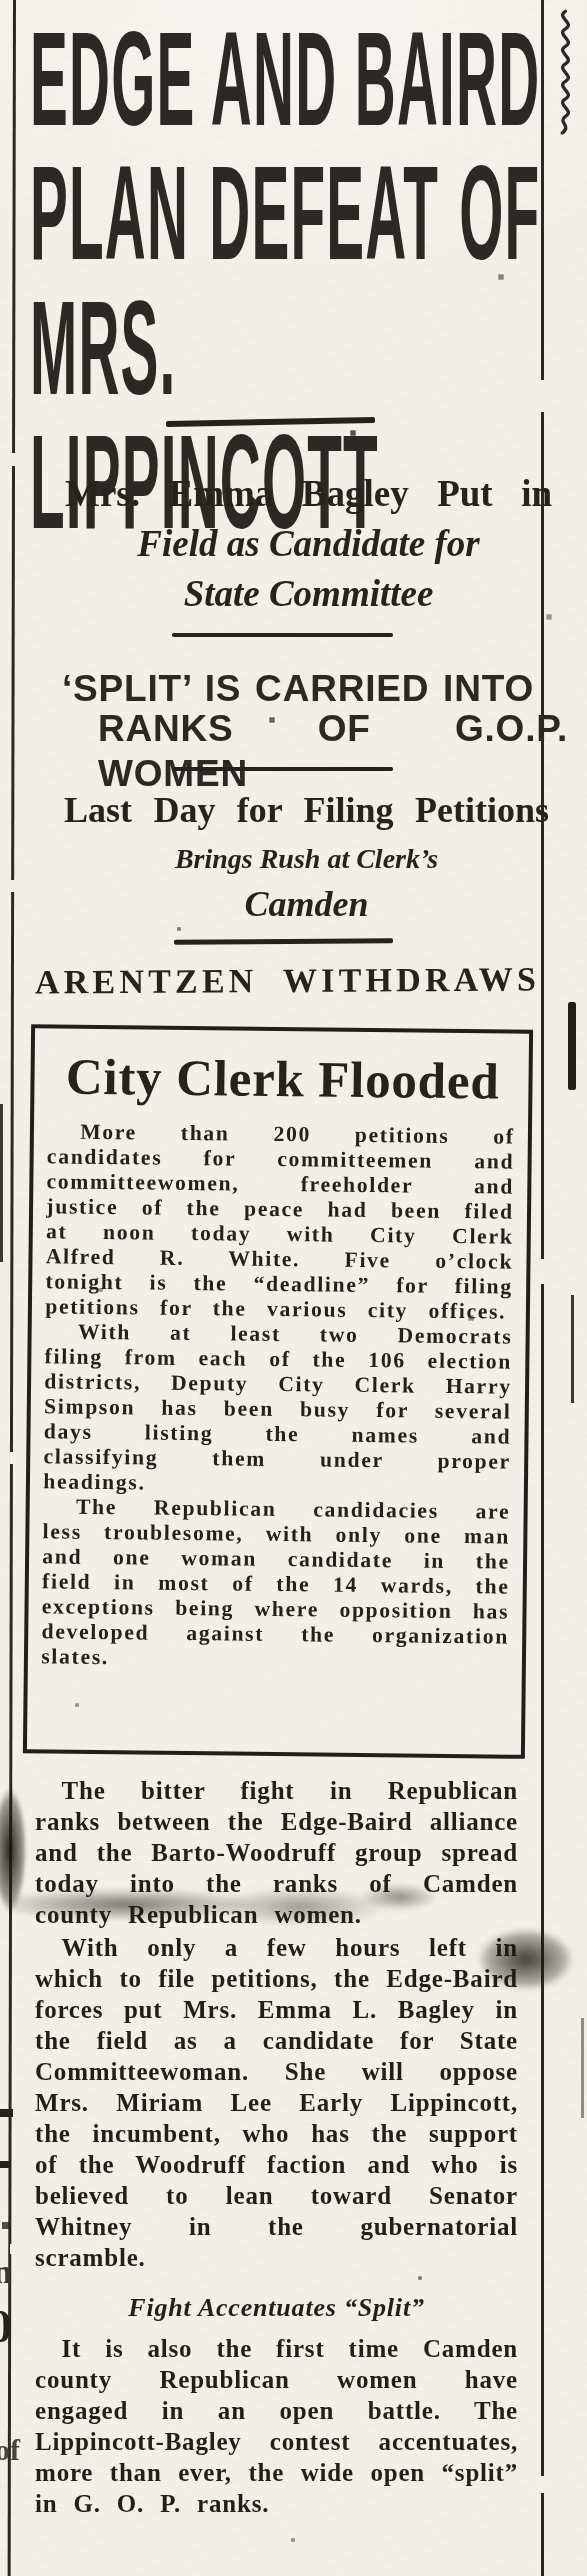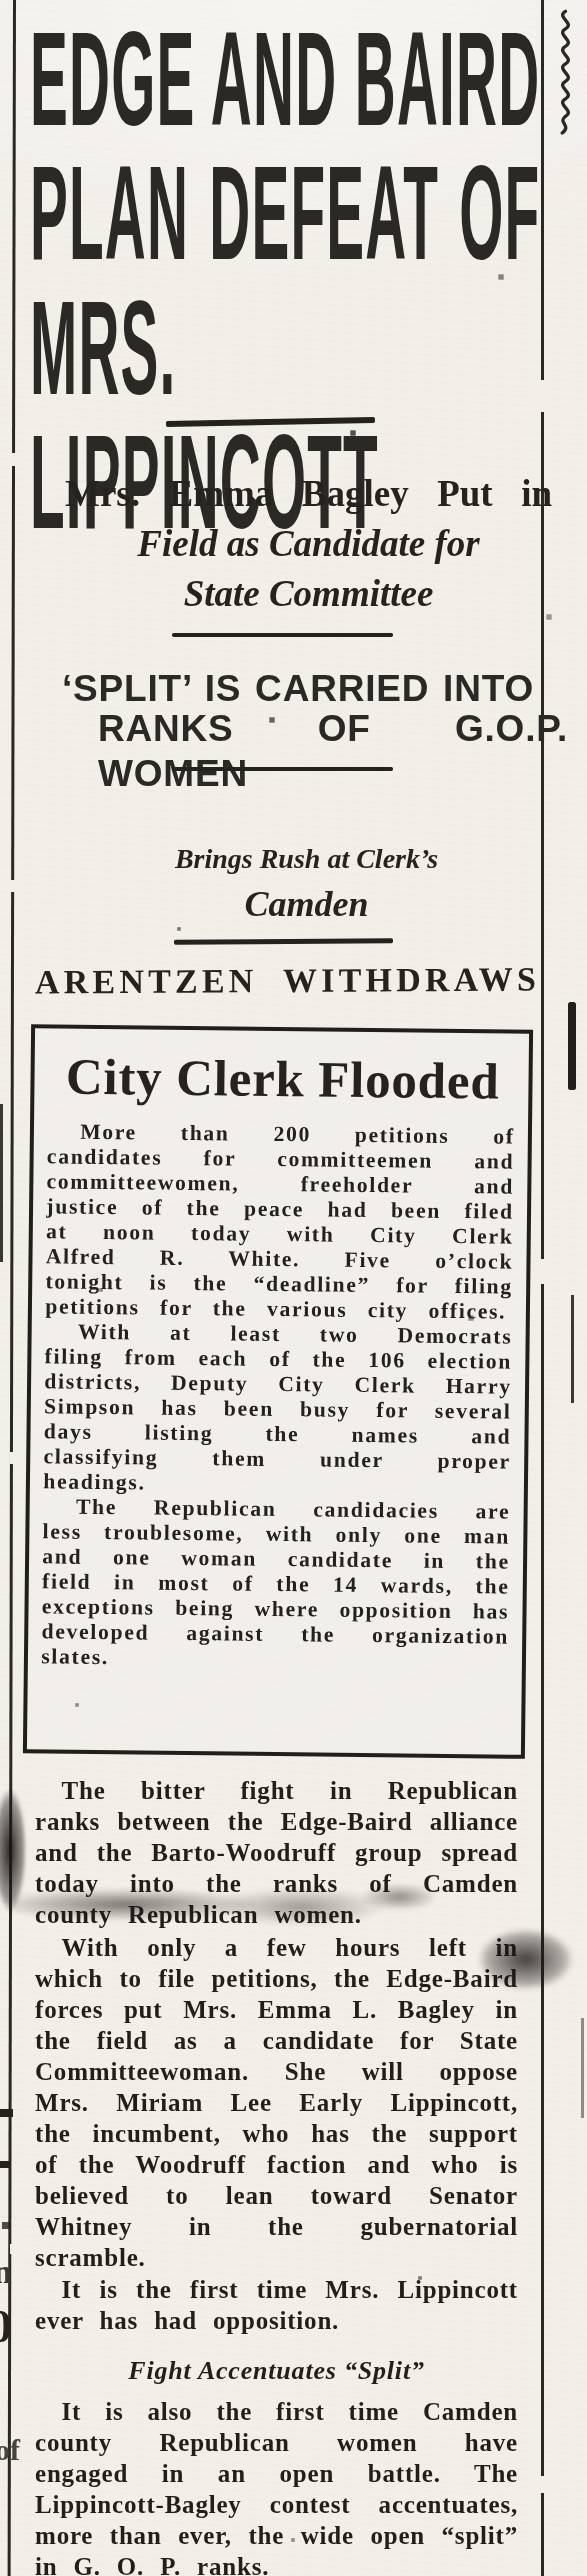--- a/index.html
+++ b/index.html
@@ -130,40 +130,40 @@
   <div class="deck-line serif-deck center" style="left:33px;top:520px;width:487px;">Field as Candidate for</div>
   <div class="deck-line serif-deck center" style="left:33px;top:570px;width:487px;">State Committee</div>
 
   <div class="hrule" style="left:172px;top:633px;width:221px;height:4.2px;"></div>
 
   <div class="deck-line sans-caps spread" style="left:30px;top:666px;width:472px;">‘SPLIT’ IS CARRIED INTO</div>
   <div class="deck-line sans-caps spread" style="left:66px;top:706px;width:470px;">RANKS OF G.O.P. WOMEN</div>
 
   <div class="hrule" style="left:172px;top:767px;width:221px;height:4.2px;"></div>
 
+  <div class="deck-line serif-deck spread" style="left:32px;top:786px;width:485px;font-size:36px;">Last Day for Filing Petitions</div>
   <div class="deck-line serif-deck center" style="left:32px;top:835px;width:485px;font-size:28px;">Brings Rush at Clerk’s</div>
   <div class="deck-line serif-deck center" style="left:32px;top:880px;width:485px;font-size:36px;">Camden</div>
 
   <div class="hrule" style="left:174px;top:939px;width:219px;height:5px;transform:rotate(-0.4deg);"></div>
 
   <div class="standalone">ARENTZEN WITHDRAWS</div>
 
   <div class="storybox">
     <div class="box-headline">City Clerk Flooded</div>
     <div class="box-body">
       <p>More than 200 petitions of candidates for committeemen and committeewomen, freeholder and justice of the peace had been filed at noon today with City Clerk Alfred R. White. Five o’clock tonight is the “deadline” for filing petitions for the various city offices.</p>
       <p>With at least two Democrats filing from each of the 106 election districts, Deputy City Clerk Harry Simpson has been busy for several days listing the names and classifying them under proper headings.</p>
       <p>The Republican candidacies are less troublesome, with only one man and one woman candidate in the field in most of the 14 wards, the exceptions being where opposition has developed against the organization slates.</p>
     </div>
   </div>
 
   <div class="story">
     <p>The bitter fight in Republican ranks between the Edge-Baird alliance and the Barto-Woodruff group spread today into the ranks of Camden county Republican women.</p>
     <p>With only a few hours left in which to file petitions, the Edge-Baird forces put Mrs. Emma L. Bagley in the field as a candidate for State Committeewoman. She will oppose Mrs. Miriam Lee Early Lippincott, the incumbent, who has the support of the Woodruff faction and who is believed to lean toward Senator Whitney in the gubernatorial scramble.</p>
-    <p>It is the first time Mrs. Lippincott ever has had opposition.</p>
     <div class="crosshead">Fight Accentuates “Split”</div>
     <p>It is also the first time Camden county Republican women have engaged in an open battle. The Lippincott-Bagley contest accentuates, more than ever, the wide open “split” in G. O. P. ranks.</p>
 
   </div>
 
   <div class="smudge" style="left:-5px;top:1767px;width:37px;height:166px;background:radial-gradient(ellipse 60% 50% at 40% 50%, rgba(25,22,18,.92), rgba(25,22,18,.4) 60%, transparent 75%);filter:blur(1.7px);"></div>
   <div class="smudge" style="left:8.3px;top:1883px;width:390px;height:43px;background:radial-gradient(ellipse 50% 55% at 30% 50%, rgba(28,24,20,.55), transparent 70%),radial-gradient(ellipse 30% 60% at 75% 55%, rgba(28,24,20,.38), transparent 75%);filter:blur(2.1px);"></div>
   <div class="smudge" style="left:462px;top:1923px;width:116px;height:91px;background:radial-gradient(ellipse 55% 45% at 55% 40%, rgba(25,22,18,.8), rgba(25,22,18,.3) 60%, transparent 75%);filter:blur(2.5px);"></div>
   <div class="smudge" style="left:345px;top:1878px;width:108px;height:38px;background:radial-gradient(ellipse 50% 50% at 50% 50%, rgba(28,24,20,.45), transparent 72%);filter:blur(2.1px);"></div>
 

